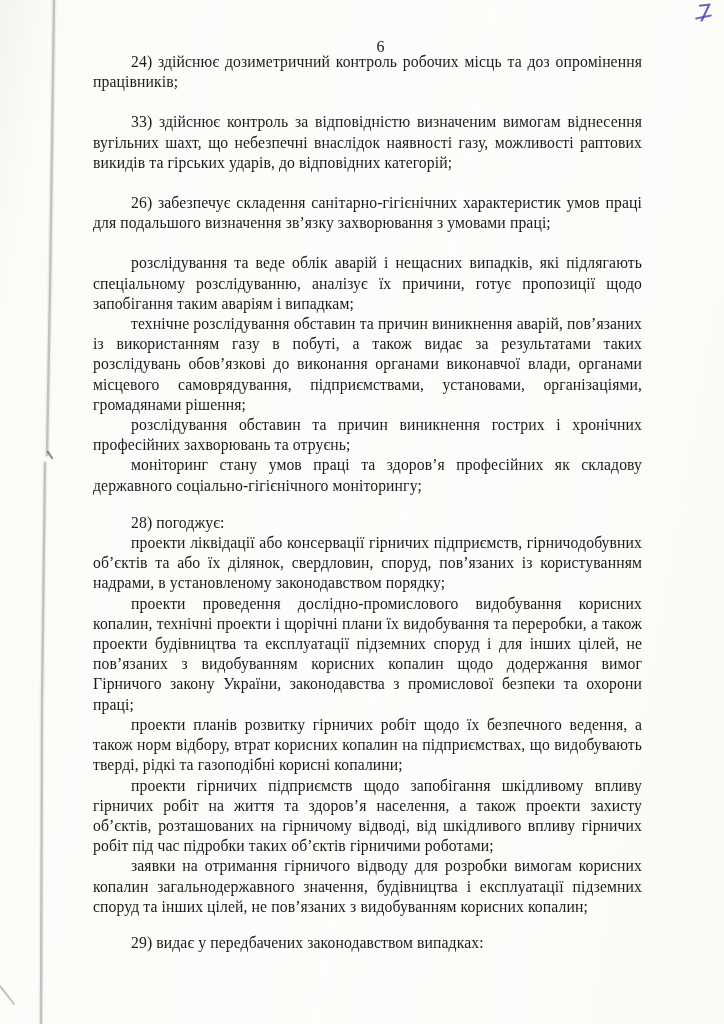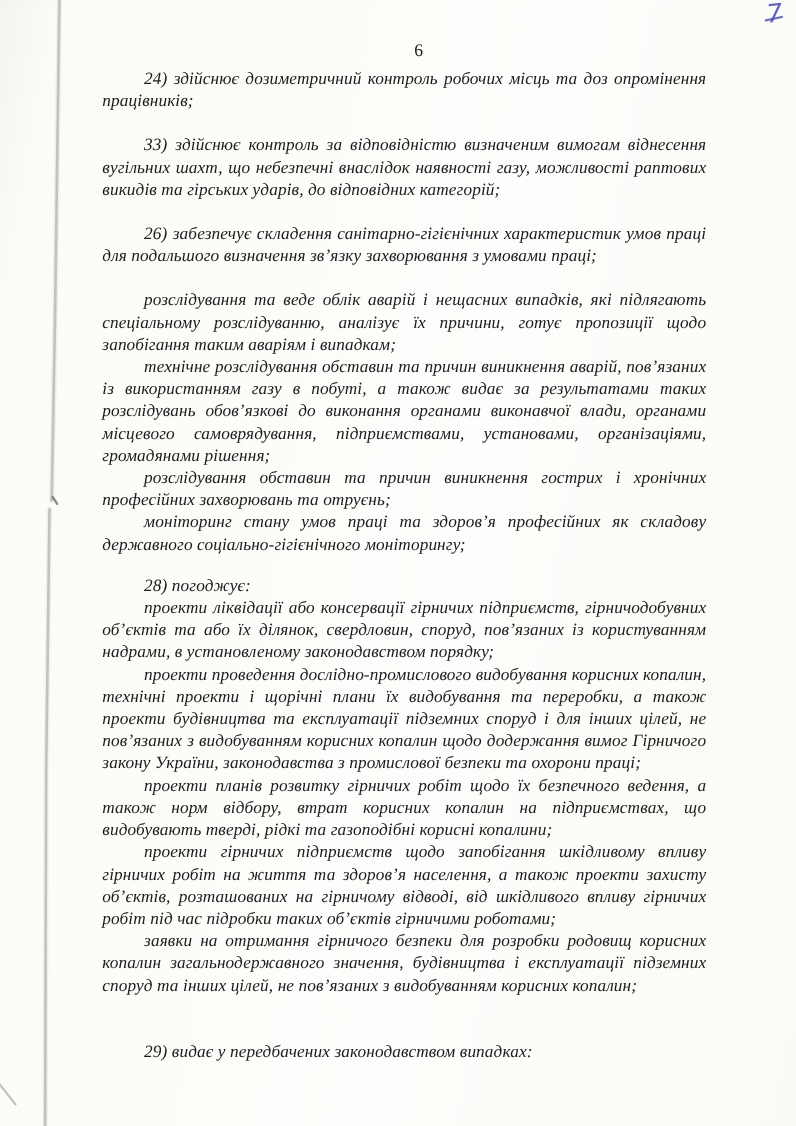--- a/index.html
+++ b/index.html
@@ -27,34 +27,34 @@
     color:#4a4ab0;
     transform:rotate(-6deg);
     opacity:.85;
   }
   .handwritten-cross{
     position:absolute;top:16px;left:695px;
     width:17px;height:2px;background:#4a4ab0;
     transform:rotate(-12deg);border-radius:1px;opacity:.8;
   }
   .textblock{
-    position:absolute;left:93px;top:62px;width:549px;font-style:italic;
+    position:absolute;left:93px;top:52px;width:549px;
   }
   .textblock p{
     margin:0;
     font-size:15.7px;
     line-height:20.2px;
     text-align:justify;
     text-indent:38px;
     letter-spacing:.1px;
   }
   .item{margin-top:20px;}
   .item.first{margin-top:0;}
   .item.sp-big{margin-top:17px;}
-  .item.sp-med{margin-top:40px;}
+  .item.sp-med{margin-top:16px;}
 </style>
 </head>
 <body>
 
 <div class="paper">
 
   <svg class="scan-lines" width="724" height="1024" viewBox="0 0 724 1024" aria-hidden="true">
     <path d="M54,0 L50,290 L47,455" fill="none" stroke-width="2.4" stroke-linecap="round" opacity="0.55" stroke="#8f8f8f"></path>
     <path d="M54,0 L50,290 L47,455" fill="none" stroke="#c7c7c3" stroke-width="5" stroke-linecap="round" opacity="0.25"></path>
     <path d="M48,452 L52,458" fill="none" stroke="#5a5a58" stroke-width="2.2" stroke-linecap="round" opacity="0.7"></path>
@@ -88,21 +88,21 @@
       <p>розслідування обставин та причин виникнення гострих і хронічних професійних захворювань та отруєнь;</p>
       <p>моніторинг стану умов праці та здоров’я професійних як складову державного соціально-гігієнічного моніторингу;</p>
     </div>
 
     <div class="item sp-big">
       <p>28) погоджує:</p>
       <p>проекти ліквідації або консервації гірничих підприємств, гірничодобувних об’єктів та або їх ділянок, свердловин, споруд, пов’язаних із користуванням надрами, в установленому законодавством порядку;</p>
       <p>проекти проведення дослідно-промислового видобування корисних копалин, технічні проекти і щорічні плани їх видобування та переробки, а також проекти будівництва та експлуатації підземних споруд і для інших цілей, не пов’язаних з видобуванням корисних копалин щодо додержання вимог Гірничого закону України, законодавства з промислової безпеки та охорони праці;</p>
       <p>проекти планів розвитку гірничих робіт щодо їх безпечного ведення, а також норм відбору, втрат корисних копалин на підприємствах, що видобувають тверді, рідкі та газоподібні корисні копалини;</p>
       <p>проекти гірничих підприємств щодо запобігання шкідливому впливу гірничих робіт на життя та здоров’я населення, а також проекти захисту об’єктів, розташованих на гірничому відводі, від шкідливого впливу гірничих робіт під час підробки таких об’єктів гірничими роботами;</p>
-      <p>заявки на отримання гірничого безпеки для розробки родовищ корисних копалин загальнодержавного значення, будівництва і експлуатації підземних споруд та інших цілей, не пов’язаних з видобуванням корисних копалин;</p>
+      <p>заявки на отримання гірничого відводу для розробки вимогам корисних копалин загальнодержавного значення, будівництва і експлуатації підземних споруд та інших цілей, не пов’язаних з видобуванням корисних копалин;</p>
     </div>
 
     <div class="item sp-med">
       <p>29) видає у передбачених законодавством випадках:</p>
     </div>
 
   </div>
 </div>
 
 </body></html>

